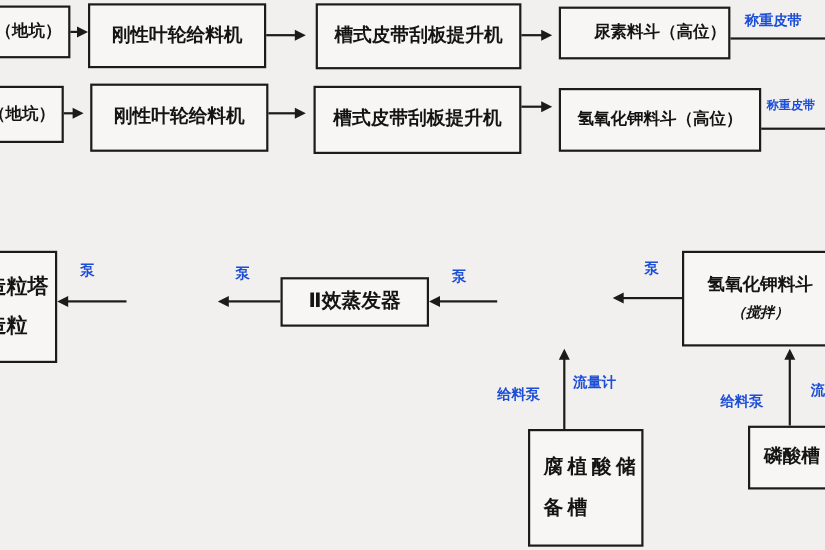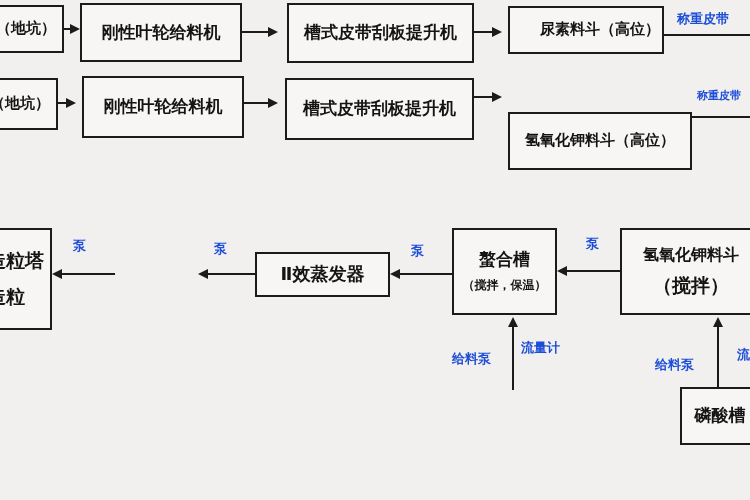--- a/index.html
+++ b/index.html
@@ -82,21 +82,21 @@
   </div>
   <div class="hline" style="left:244px;top:102px;width:26px;"></div>
   <div class="ah-r" style="left:268px;top:98px;"></div>
 
   <div class="box" style="left:285px;top:78px;width:189px;height:62px;font-size:17px;">
     <span>槽式皮带刮板提升机</span>
   </div>
   <div class="hline" style="left:474px;top:96px;width:20px;"></div>
   <div class="ah-r" style="left:492px;top:92px;"></div>
 
-  <div class="box" style="left:508px;top:80px;width:184px;height:58px;font-size:15px;margin-top:32px;">
+  <div class="box" style="left:508px;top:80px;width:184px;height:58px;font-size:15px;">
     <span>氢氧化钾料斗（高位）</span>
   </div>
   <div class="hline" style="left:692px;top:116px;width:58px;"></div>
   <div class="lbl" style="left:697px;top:88px;font-size:11px;">称重皮带</div>
 
   <div class="box multiline" style="left:-50px;top:228px;width:102px;height:102px;font-size:19px;align-items:flex-start;padding-left:35px;">
     <span style="margin-bottom:14px;">造粒塔</span>
     <span>造粒</span>
   </div>
   <div class="ah-l" style="left:52px;top:269px;"></div>
@@ -107,38 +107,38 @@
   <div class="hline" style="left:206px;top:273px;width:49px;"></div>
   <div class="lbl" style="left:214px;top:240px;font-size:13px;">泵</div>
 
   <div class="box" style="left:255px;top:252px;width:135px;height:45px;font-size:18px;justify-content:center;">
     <span>Ⅱ效蒸发器</span>
   </div>
   <div class="ah-l" style="left:390px;top:269px;"></div>
   <div class="hline" style="left:398px;top:273px;width:54px;"></div>
   <div class="lbl" style="left:411px;top:242px;font-size:13px;">泵</div>
 
-  <div class="box multiline" style="left:452px;top:228px;width:105px;height:87px;">
-    <span style="font-size:17px;margin-bottom:10px;">螯合槽</span>
-    <span style="font-size:12px;font-weight:bold;">（搅拌，保温）</span>
-  </div>
   <div class="ah-l" style="left:557px;top:266px;"></div>
   <div class="hline" style="left:565px;top:270px;width:55px;"></div>
   <div class="lbl" style="left:586px;top:235px;font-size:13px;">泵</div>
 
   <div class="box multiline" style="left:620px;top:228px;width:142px;height:87px;">
     <span style="font-size:16px;margin-bottom:10px;white-space:nowrap;">氢氧化钾料斗</span>
-    <span style="font-size:19px;">（搅拌）</span>
+    <span style="font-size:13px;font-style:italic;">（搅拌）</span>
   </div>
 
   <div class="ah-u" style="left:508px;top:317px;"></div>
   <div class="vline" style="left:512px;top:326px;height:64px;"></div>
   <div class="lbl" style="left:452px;top:350px;font-size:13px;">给料泵</div>
   <div class="lbl" style="left:521px;top:339px;font-size:13px;">流量计</div>
 
+  <div class="box multiline" style="left:480px;top:390px;width:105px;height:107px;align-items:flex-start;padding-left:12px;">
+    <span style="font-size:18px;letter-spacing:4px;margin-bottom:16px;">腐植酸储</span>
+    <span style="font-size:18px;letter-spacing:4px;">备槽</span>
+  </div>
 
   <div class="ah-u" style="left:713px;top:317px;"></div>
   <div class="vline" style="left:717px;top:326px;height:61px;"></div>
   <div class="lbl" style="left:655px;top:356px;font-size:13px;">给料泵</div>
   <div class="lbl" style="left:737px;top:346px;font-size:13px;">流量计</div>
 
   <div class="box" style="left:680px;top:387px;width:80px;height:58px;font-size:17px;">
     <span>磷酸槽</span>
   </div>
 

